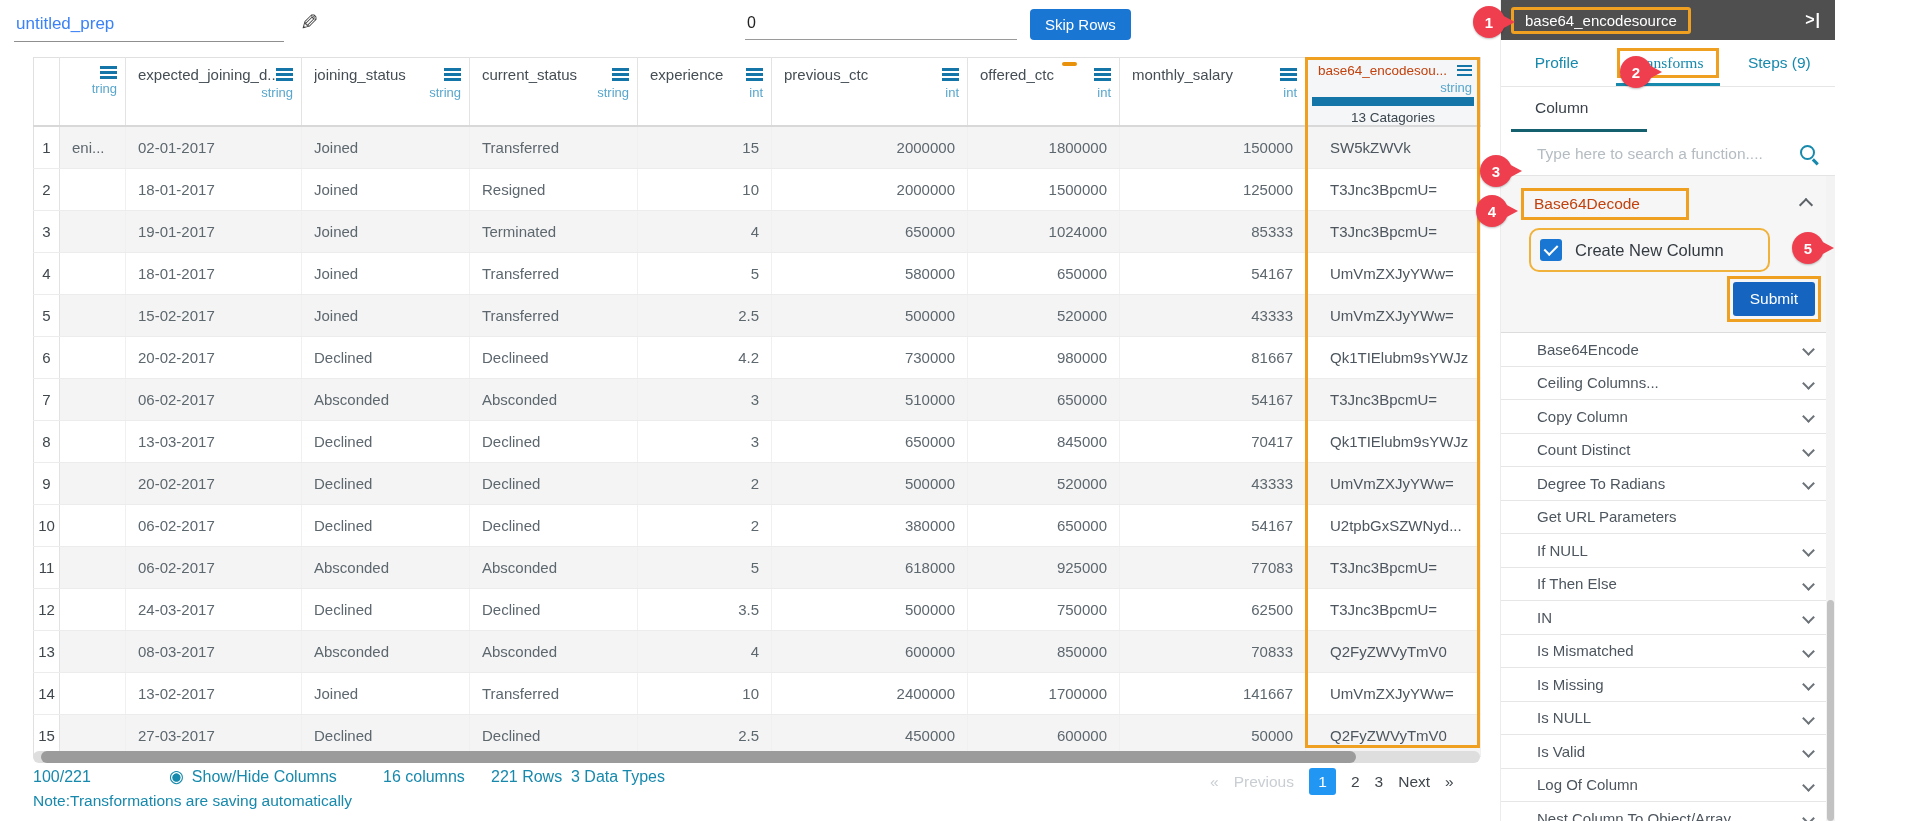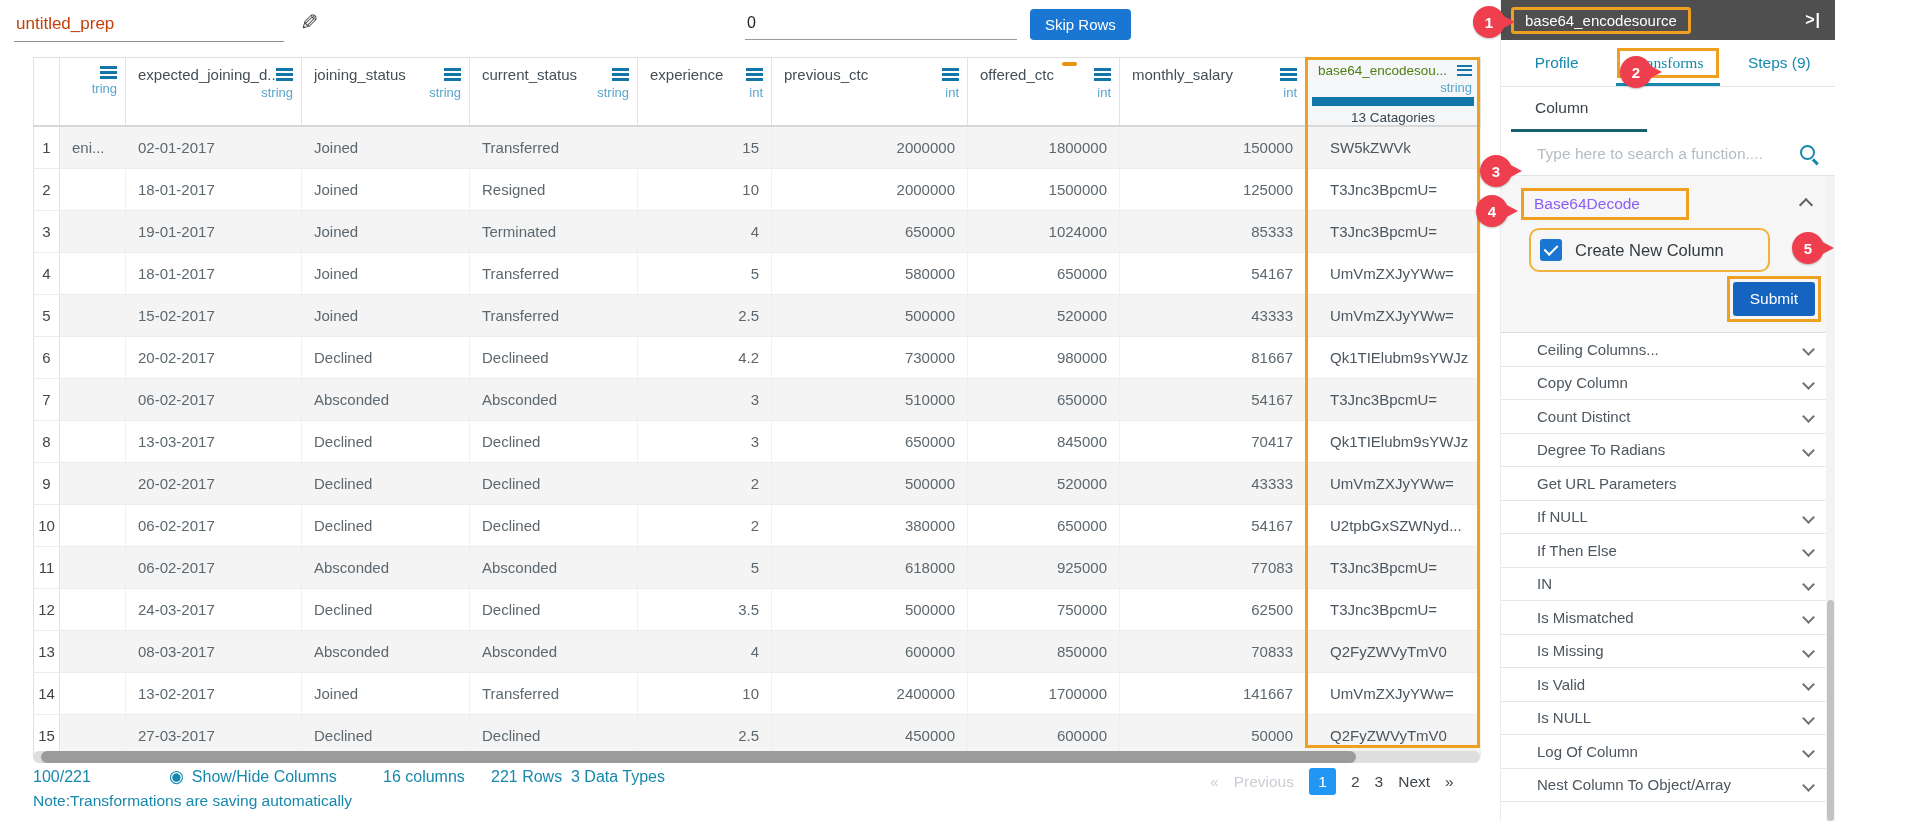--- a/index.html
+++ b/index.html
@@ -5,21 +5,21 @@
   * { box-sizing: border-box; margin: 0; padding: 0; }
   html, body { margin: 0; background: #fff; }
   .app {
     position: relative; width: 1919px; height: 821px; overflow: hidden;
     background: #fff; font-family: "Liberation Sans", sans-serif; color: #333;
   }
   
   .name-input {
     position: absolute; left: 14px; top: 12px; width: 270px;
     border: none; border-bottom: 1px solid #8f8f8f; outline: none;
-    font-family: "Liberation Sans", sans-serif; font-size: 17px; color: #c2410c;
+    font-family: "Liberation Sans", sans-serif; font-size: 17px; color: #3b82f6;
     padding: 2px 2px 7px 2px; background: transparent;
   }
   .pencil-icon { position: absolute; left: 300px; top: 10px; font-size: 22px; color: #3d3d3d;
     transform: scaleX(-1); cursor: pointer; }
   .pencil-icon::before { content: "\270E"; }
   .skip-input {
     position: absolute; left: 745px; top: 12px; width: 272px;
     border: none; border-bottom: 1px solid #9a9a9a; outline: none;
     font-family: "Liberation Sans", sans-serif; font-size: 16px; color: #222;
     padding: 2px 2px 7px 2px; background: transparent;
@@ -32,21 +32,21 @@
   
   .table-wrap { position: absolute; left: 33px; top: 57px; width: 1447px; height: 691px; }
   table.grid { table-layout: fixed; border-collapse: collapse; width: 1447px;
     border-top: 1px solid #e0e0e0; border-left: 1px solid #e0e0e0; border-right: 1px solid #e8e8e8; }
   table.grid th, table.grid td { overflow: hidden; white-space: nowrap; }
   thead th { height: 61px; background: #fff; vertical-align: top; position: relative;
     border-right: 1px solid #e3e3e3; border-bottom: 2px solid #d8d8d8; font-weight: normal; text-align: left; }
   thead th.col-b64 { background: #f4f6f8; }
   .h-name { display: flex; justify-content: space-between; align-items: center;
     padding: 8px 8px 0 12px; font-size: 15px; color: #454e54; }
-  th.col-b64 .h-name { padding-top: 5px; font-size: 13.5px; color: #4d7c0f; }
+  th.col-b64 .h-name { padding-top: 5px; font-size: 13.5px; color: #c2410c; }
   .h-label { overflow: hidden; white-space: nowrap; }
   .burger { display: inline-block; width: 17px; height: 13px; flex: none;
     border-top: 3px solid #1375a8; border-bottom: 3px solid #1375a8; position: relative; cursor: pointer; }
   .burger::after { content: ''; position: absolute; left: 0; right: 0; top: 2px; height: 3px; background: #1375a8; }
   th.col-b64 .burger { width: 15px; height: 11px; border-top-width: 2.5px; border-bottom-width: 2.5px; }
   th.col-b64 .burger::after { height: 2.5px; top: 1.75px; }
   .h-dtype { text-align: right; padding: 2px 8px 0 0; font-size: 13px; color: #58a6cc; height: 17px; }
   .h-marker { position: absolute; right: 42px; top: 4px; width: 15px; height: 4px;
     background: #e8920c; border-radius: 2px; }
   .h-bar { height: 9px; background: #1375a8; margin: 2px 6px 0 6px; }
@@ -104,21 +104,21 @@
     font-family: "Liberation Sans", sans-serif; font-size: 15.5px; color: #7f1d1d; padding: 0 44px 0 36px; }
   .sb-search input::placeholder { color: #b4bcc2; }
   .search-icon { position: absolute; right: 16px; top: 12px; width: 20px; height: 20px; cursor: pointer; }
   .search-icon::before { content: ''; position: absolute; left: 1px; top: 1px; width: 11px; height: 11px;
     border: 2px solid #1689ad; border-radius: 50%; }
   .search-icon::after { content: ''; position: absolute; left: 14px; top: 14px; width: 7px; height: 2.5px;
     background: #1689ad; transform: rotate(45deg); transform-origin: left center; }
   .sb-acc { background: #f6f6f6; border-bottom: 1px solid #dcdcdc; padding: 10px 0 10px 0; }
   .acc-header { position: relative; padding: 2px 0 8px 20px; }
   .acc-title-box { display: inline-block; border: 3px solid #efa020; padding: 4px 46px 4px 10px;
-    font-size: 15.5px; color: #8b5cf6; cursor: pointer; }
+    font-size: 15.5px; color: #c2410c; cursor: pointer; }
   .chev { width: 10px; height: 10px; border-right: 2px solid #5b6268; border-bottom: 2px solid #5b6268;
     display: inline-block; }
   .chev-up { transform: rotate(-135deg); }
   .chev-down { transform: rotate(45deg); }
   .acc-header .chev-up { position: absolute; right: 24px; top: 14px; }
   .cb-box { margin-left: 28px; display: inline-flex; align-items: center; gap: 13px;
     border: 2px solid #f0b23a; border-radius: 10px; padding: 9px 44px 9px 9px; cursor: pointer; }
   .checkbox { width: 22px; height: 22px; background: #1976d2; border-radius: 3px; position: relative; flex: none; }
   .checkbox::after { content: ''; position: absolute; left: 7px; top: 3px; width: 6px; height: 11px;
     border-right: 2.5px solid #fff; border-bottom: 2.5px solid #fff; transform: rotate(45deg); }
@@ -493,20 +493,24 @@
         <span class="cb-label">Create New Column</span>
       </div>
       <div class="submit-row">
         <span class="submit-ob">
           <button class="submit-btn">Submit</button>
         </span>
       </div>
     </div>
     <div class="fn-list" id="fn-list">
         <div class="fn-item">
+          <span class="fn-label">Base64Encode</span>
+          <span class="chev chev-down"></span>
+        </div>
+        <div class="fn-item">
           <span class="fn-label">Ceiling Columns...</span>
           <span class="chev chev-down"></span>
         </div>
         <div class="fn-item">
           <span class="fn-label">Copy Column</span>
           <span class="chev chev-down"></span>
         </div>
         <div class="fn-item">
           <span class="fn-label">Count Distinct</span>
           <span class="chev chev-down"></span>
@@ -532,25 +536,25 @@
         </div>
         <div class="fn-item">
           <span class="fn-label">Is Mismatched</span>
           <span class="chev chev-down"></span>
         </div>
         <div class="fn-item">
           <span class="fn-label">Is Missing</span>
           <span class="chev chev-down"></span>
         </div>
         <div class="fn-item">
+          <span class="fn-label">Is NULL</span>
+          <span class="chev chev-down"></span>
+        </div>
+        <div class="fn-item">
           <span class="fn-label">Is Valid</span>
-          <span class="chev chev-down"></span>
-        </div>
-        <div class="fn-item">
-          <span class="fn-label">Is NULL</span>
           <span class="chev chev-down"></span>
         </div>
         <div class="fn-item">
           <span class="fn-label">Log Of Column</span>
           <span class="chev chev-down"></span>
         </div>
         <div class="fn-item">
           <span class="fn-label">Nest Column To Object/Array</span>
           <span class="chev chev-down"></span>
         </div>

